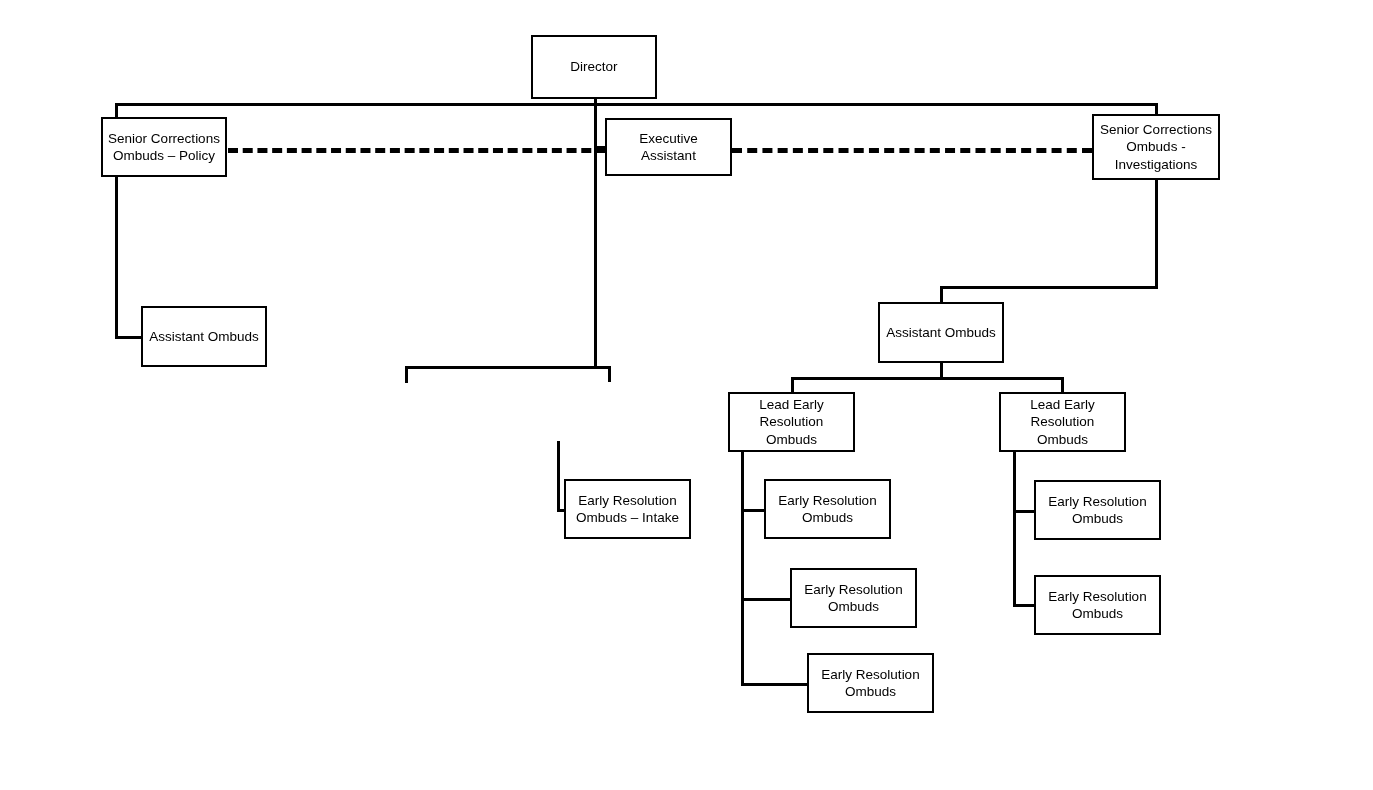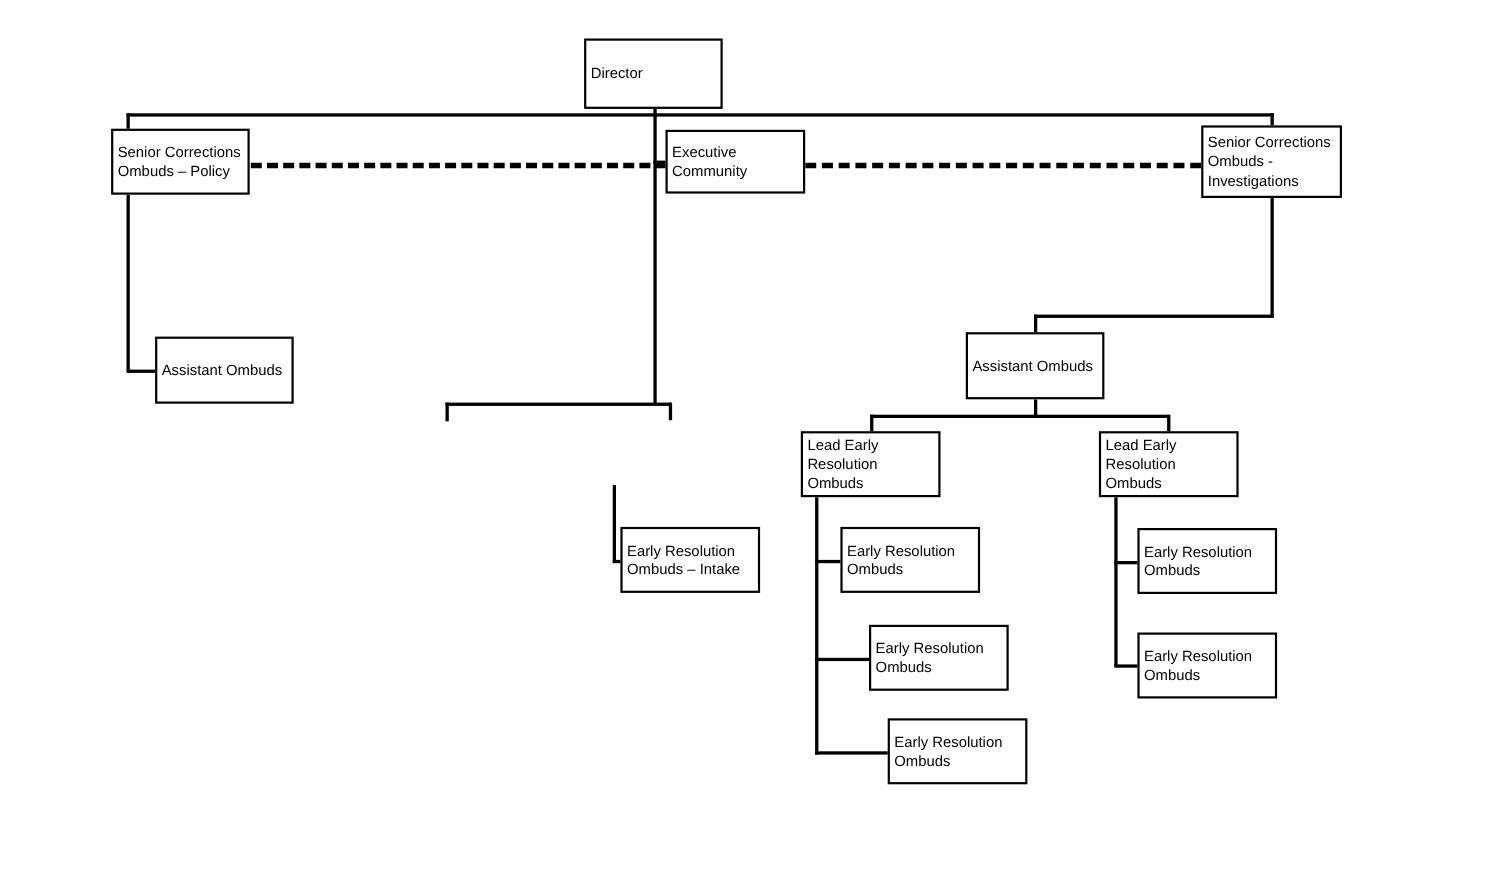--- a/index.html
+++ b/index.html
@@ -20,21 +20,21 @@
     overflow: hidden;
   }
   .node {
     position: absolute;
     box-sizing: border-box;
     border: 2.5px solid #000000;
     background: #ffffff;
     display: flex;
     align-items: center;
     justify-content: center;
-    text-align: left;
+    text-align: center;
     font-size: 13.5px;
     line-height: 1.28;
     color: #000000;
     z-index: 3;
     padding: 2px 4px;
   }
   .node .label {
     display: block;
     width: 100%;
     white-space: pre-line;
@@ -87,21 +87,21 @@
     <div class="conn h" style="left: 1013px; top: 510px; width: 24px;"></div>
     <div class="conn h" style="left: 1013px; top: 604px; width: 24px;"></div>
     <div class="node" style="left: 531px; top: 35px; width: 126px; height: 64px;">
       <span class="label">Director</span>
     </div>
     <div class="node" style="left: 101px; top: 117px; width: 126px; height: 60px;">
       <span class="label">Senior Corrections
 Ombuds – Policy</span>
     </div>
     <div class="node" style="left: 605px; top: 118px; width: 127px; height: 58px;">
-      <span class="label">Executive Community</span>
+      <span class="label">Executive Assistant</span>
     </div>
     <div class="node" style="left: 1092px; top: 114px; width: 128px; height: 66px;">
       <span class="label">Senior Corrections
 Ombuds -
 Investigations</span>
     </div>
     <div class="node" style="left: 141px; top: 306px; width: 126px; height: 61px;">
       <span class="label">Assistant Ombuds</span>
     </div>
     <div class="node" style="left: 564px; top: 479px; width: 127px; height: 60px;">

